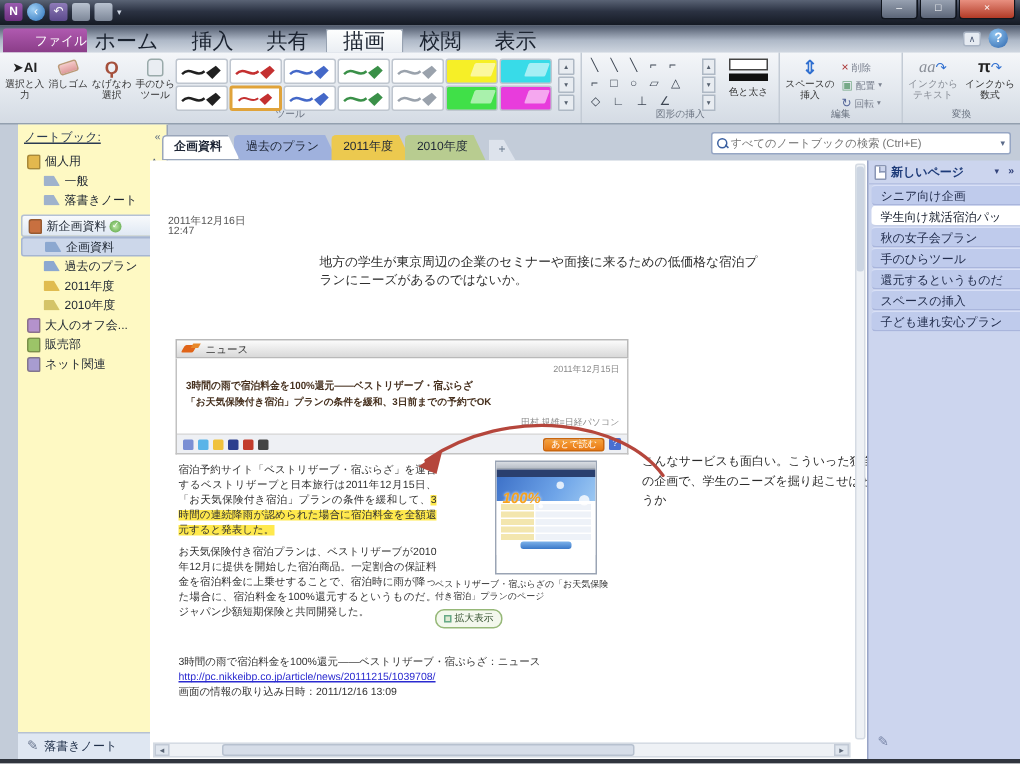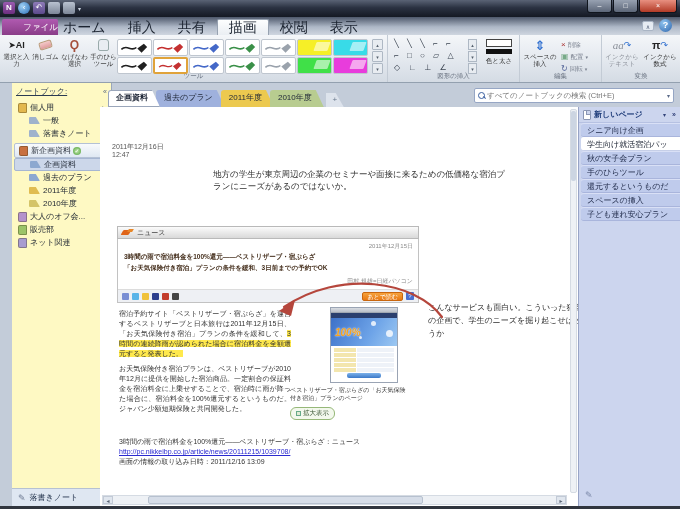--- a/index.html
+++ b/index.html
@@ -115,21 +115,21 @@
 .soc{width:7px;height:7px;border-radius:1px;flex:none}
 .read-later{margin-left:auto;height:9px;background:linear-gradient(#f6a23c,#e87914);border:1px solid #c9660e;border-radius:2px;color:#fff;font-size:6px;line-height:8px;padding:0 4px}
 .bluesq{width:8px;height:8px;background:#4a6fd0;border-radius:1px;color:#fff;font-size:6px;line-height:8px;text-align:center}
 .c-body{position:absolute;left:19px;top:202px;width:172px;font-size:7px;line-height:10px;color:#303030;text-align:justify}
 .c-body p+p{margin-top:5px}
 .hl{background:#ffe94d}
 .c-thumbcol{position:absolute;left:190px;top:200px;width:118px}
 .thumb{margin-left:40px;width:68px;height:76px;border:1px solid #9aa4b4;background:#fff;overflow:hidden}
 .t-chrome{height:5px;background:linear-gradient(#d8dce2,#b9bfc8);border-bottom:1px solid #a0a8b2}
 .t-navy{height:5px;background:#2a3f6e}
-.t-sky{height:28px;background:linear-gradient(120deg,#3d71c8,#6ea4e8 60%,#9cc8f2);position:relative}
+.t-sky{height:16px;background:linear-gradient(120deg,#3d71c8,#6ea4e8 60%,#9cc8f2);position:relative}
 .t-sky .pct{position:absolute;left:4px;top:9px;color:#f6a21e;font-size:10px;font-weight:bold;font-style:italic;text-shadow:0 0 2px #fff}
 .t-sky .flake{position:absolute;width:5px;height:5px;border-radius:50%;background:rgba(255,255,255,.8)}
 .t-table{height:36px;background:#fff;padding:2px 3px}
 .t-row{display:flex;height:4px;margin-bottom:1px}
 .t-row .lab{width:22px;background:#f3e6ae}
 .t-row .val{flex:1;background:#eef2f8;margin-left:1px}
 .t-btn{width:34px;height:5px;margin:1px auto 0;background:linear-gradient(#7db2ea,#3a78c8);border-radius:2px}
 .thumb-cap{font-size:6px;line-height:8px;color:#333;margin-top:3px}
 .enlarge{display:inline-flex;align-items:center;gap:2px;margin-top:2px;font-size:6.5px;color:#33502e;border:1px solid #96b878;border-radius:6px;padding:1px 5px;background:#f3f8ed}
 .enlarge .eico{width:5px;height:5px;border:1px solid #6a8; background:#dfe9d2}

